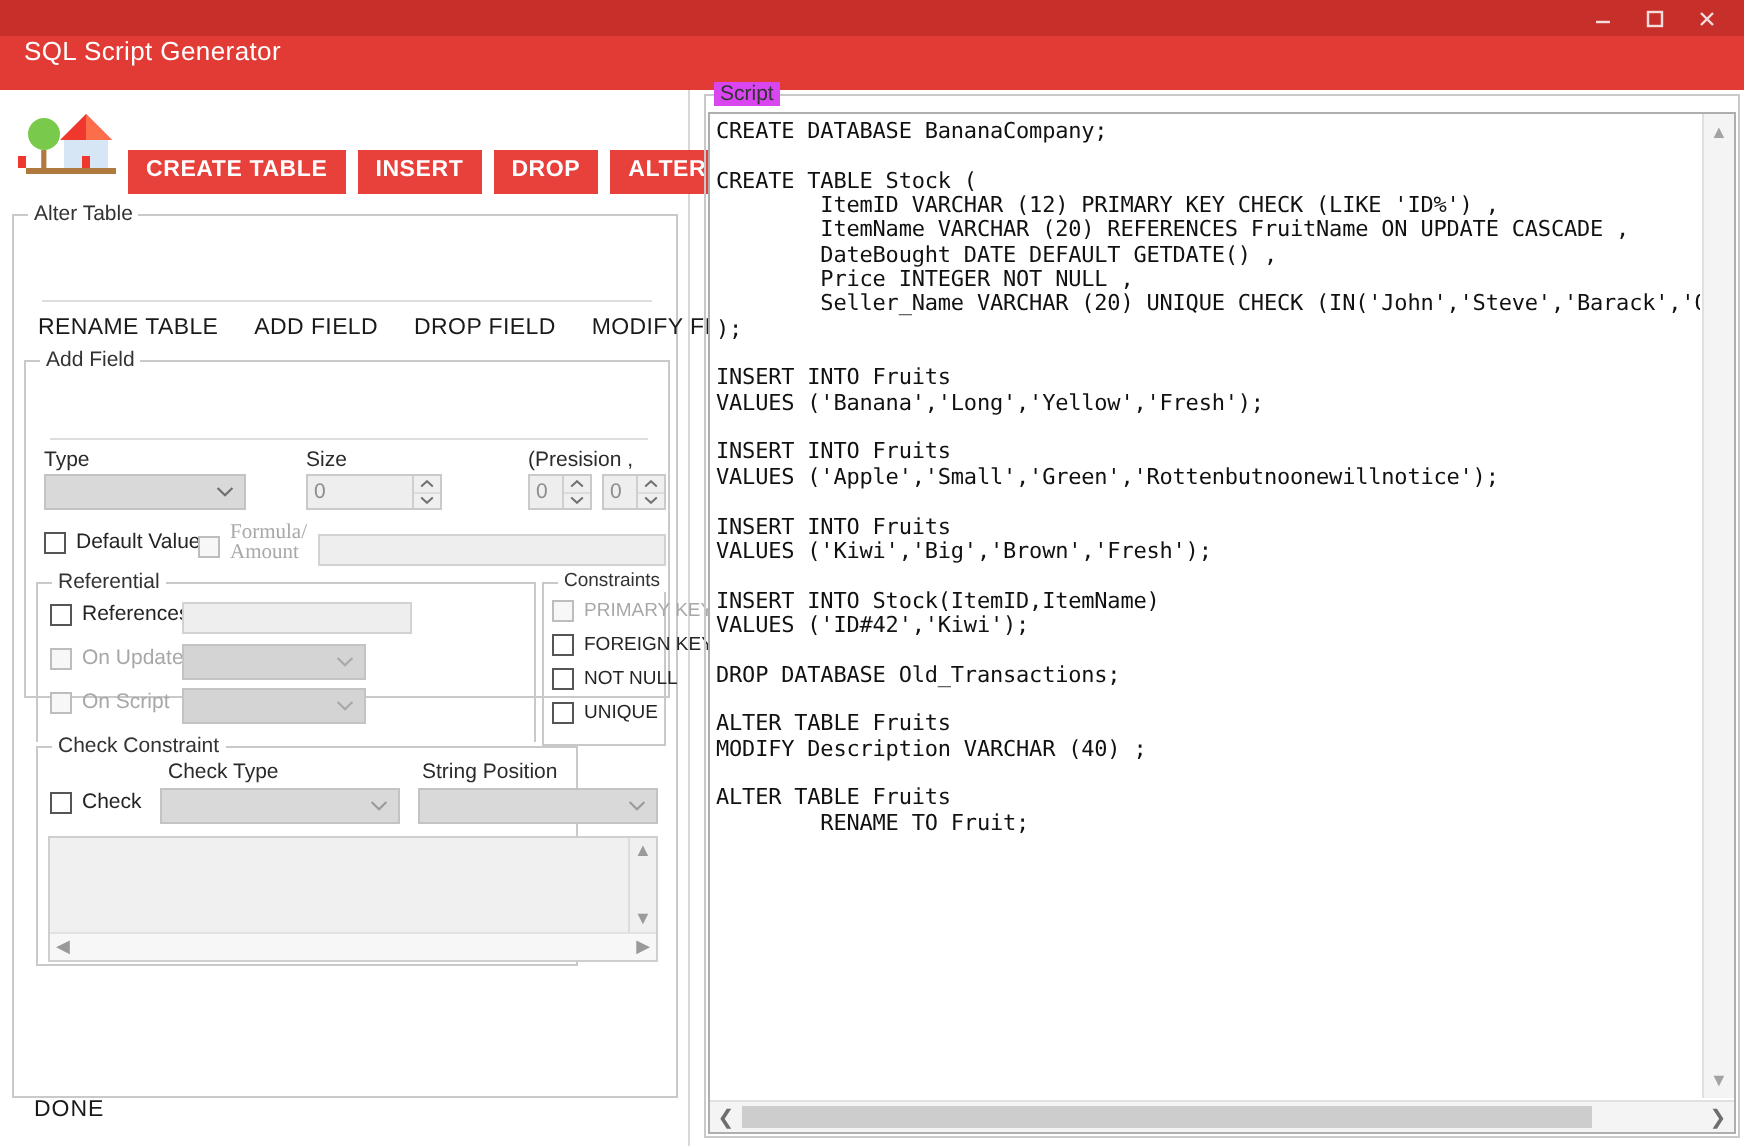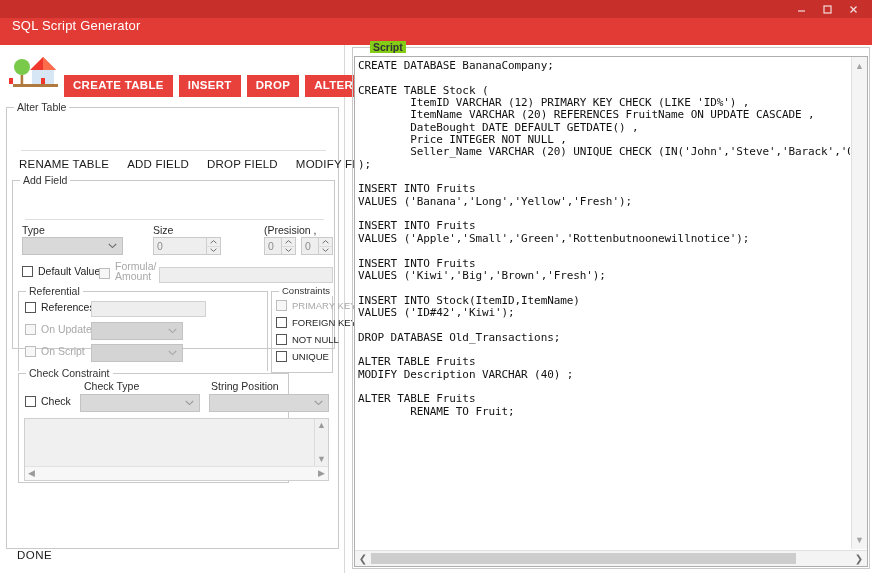--- a/index.html
+++ b/index.html
@@ -242,23 +242,23 @@
     box-sizing: border-box;
   }
   .script-group {
     position: absolute;
     left: 0; top: 2px;
     right: 2px; bottom: 4px;
     border: 1px solid #c9c9c9;
     box-sizing: border-box;
   }
   .script-group > .gb-title {
-    position: absolute; top: -7px; left: 17px;
-    background: #84cc16; padding: 0 3px;
-    font-size: 10.5px; color: #333; font-weight: bold;
+    position: absolute; top: -7px; left: 4px;
+    background: #d946ef; padding: 0 3px;
+    font-size: 10.5px; color: #333;
   }
   .script-inner {
     position: absolute;
     left: 1px; top: 8px; right: 1px; bottom: 1px;
     border: 1px solid #aeaeae;
     background: #ffffff;
     box-sizing: border-box;
     overflow: hidden;
   }
   .script-text {
@@ -434,21 +434,21 @@
                   <polyline points="0.6,0.8 3.5,3.4 6.4,0.8" fill="none" stroke="#707070" stroke-width="1"></polyline>
                 </svg>
               </div>
           </div>
         </div>
 
         <div class="cbrow" style="position:absolute; left:9px; top:84px;">
           <div class="cbox"></div>
           <span class="cbtext">Default Value</span>
         </div>
-        <div class="cbrow" style="position:absolute; left:86px; top:81px; align-items:center;">
+        <div class="cbrow" style="position:absolute; left:86px; top:81px; align-items:center;font-family:Liberation Serif, serif;">
           <div class="cbox disabled" style="margin-top:4px;"></div>
           <span style="display:inline-block; line-height:9.5px;">
             <span class="cbtext disabled" style="display:block;">Formula/</span>
             <span class="cbtext disabled" style="display:block;">Amount</span>
           </span>
         </div>
         <input class="flat-input" style="position: absolute; left: 146px; top: 86px; width: 174px;" value="">
 
         <div class="groupbox" style="left:5px; top:110px; width:250px; height:80px; border-bottom:none;">
           <span class="gb-title">Referential</span>

